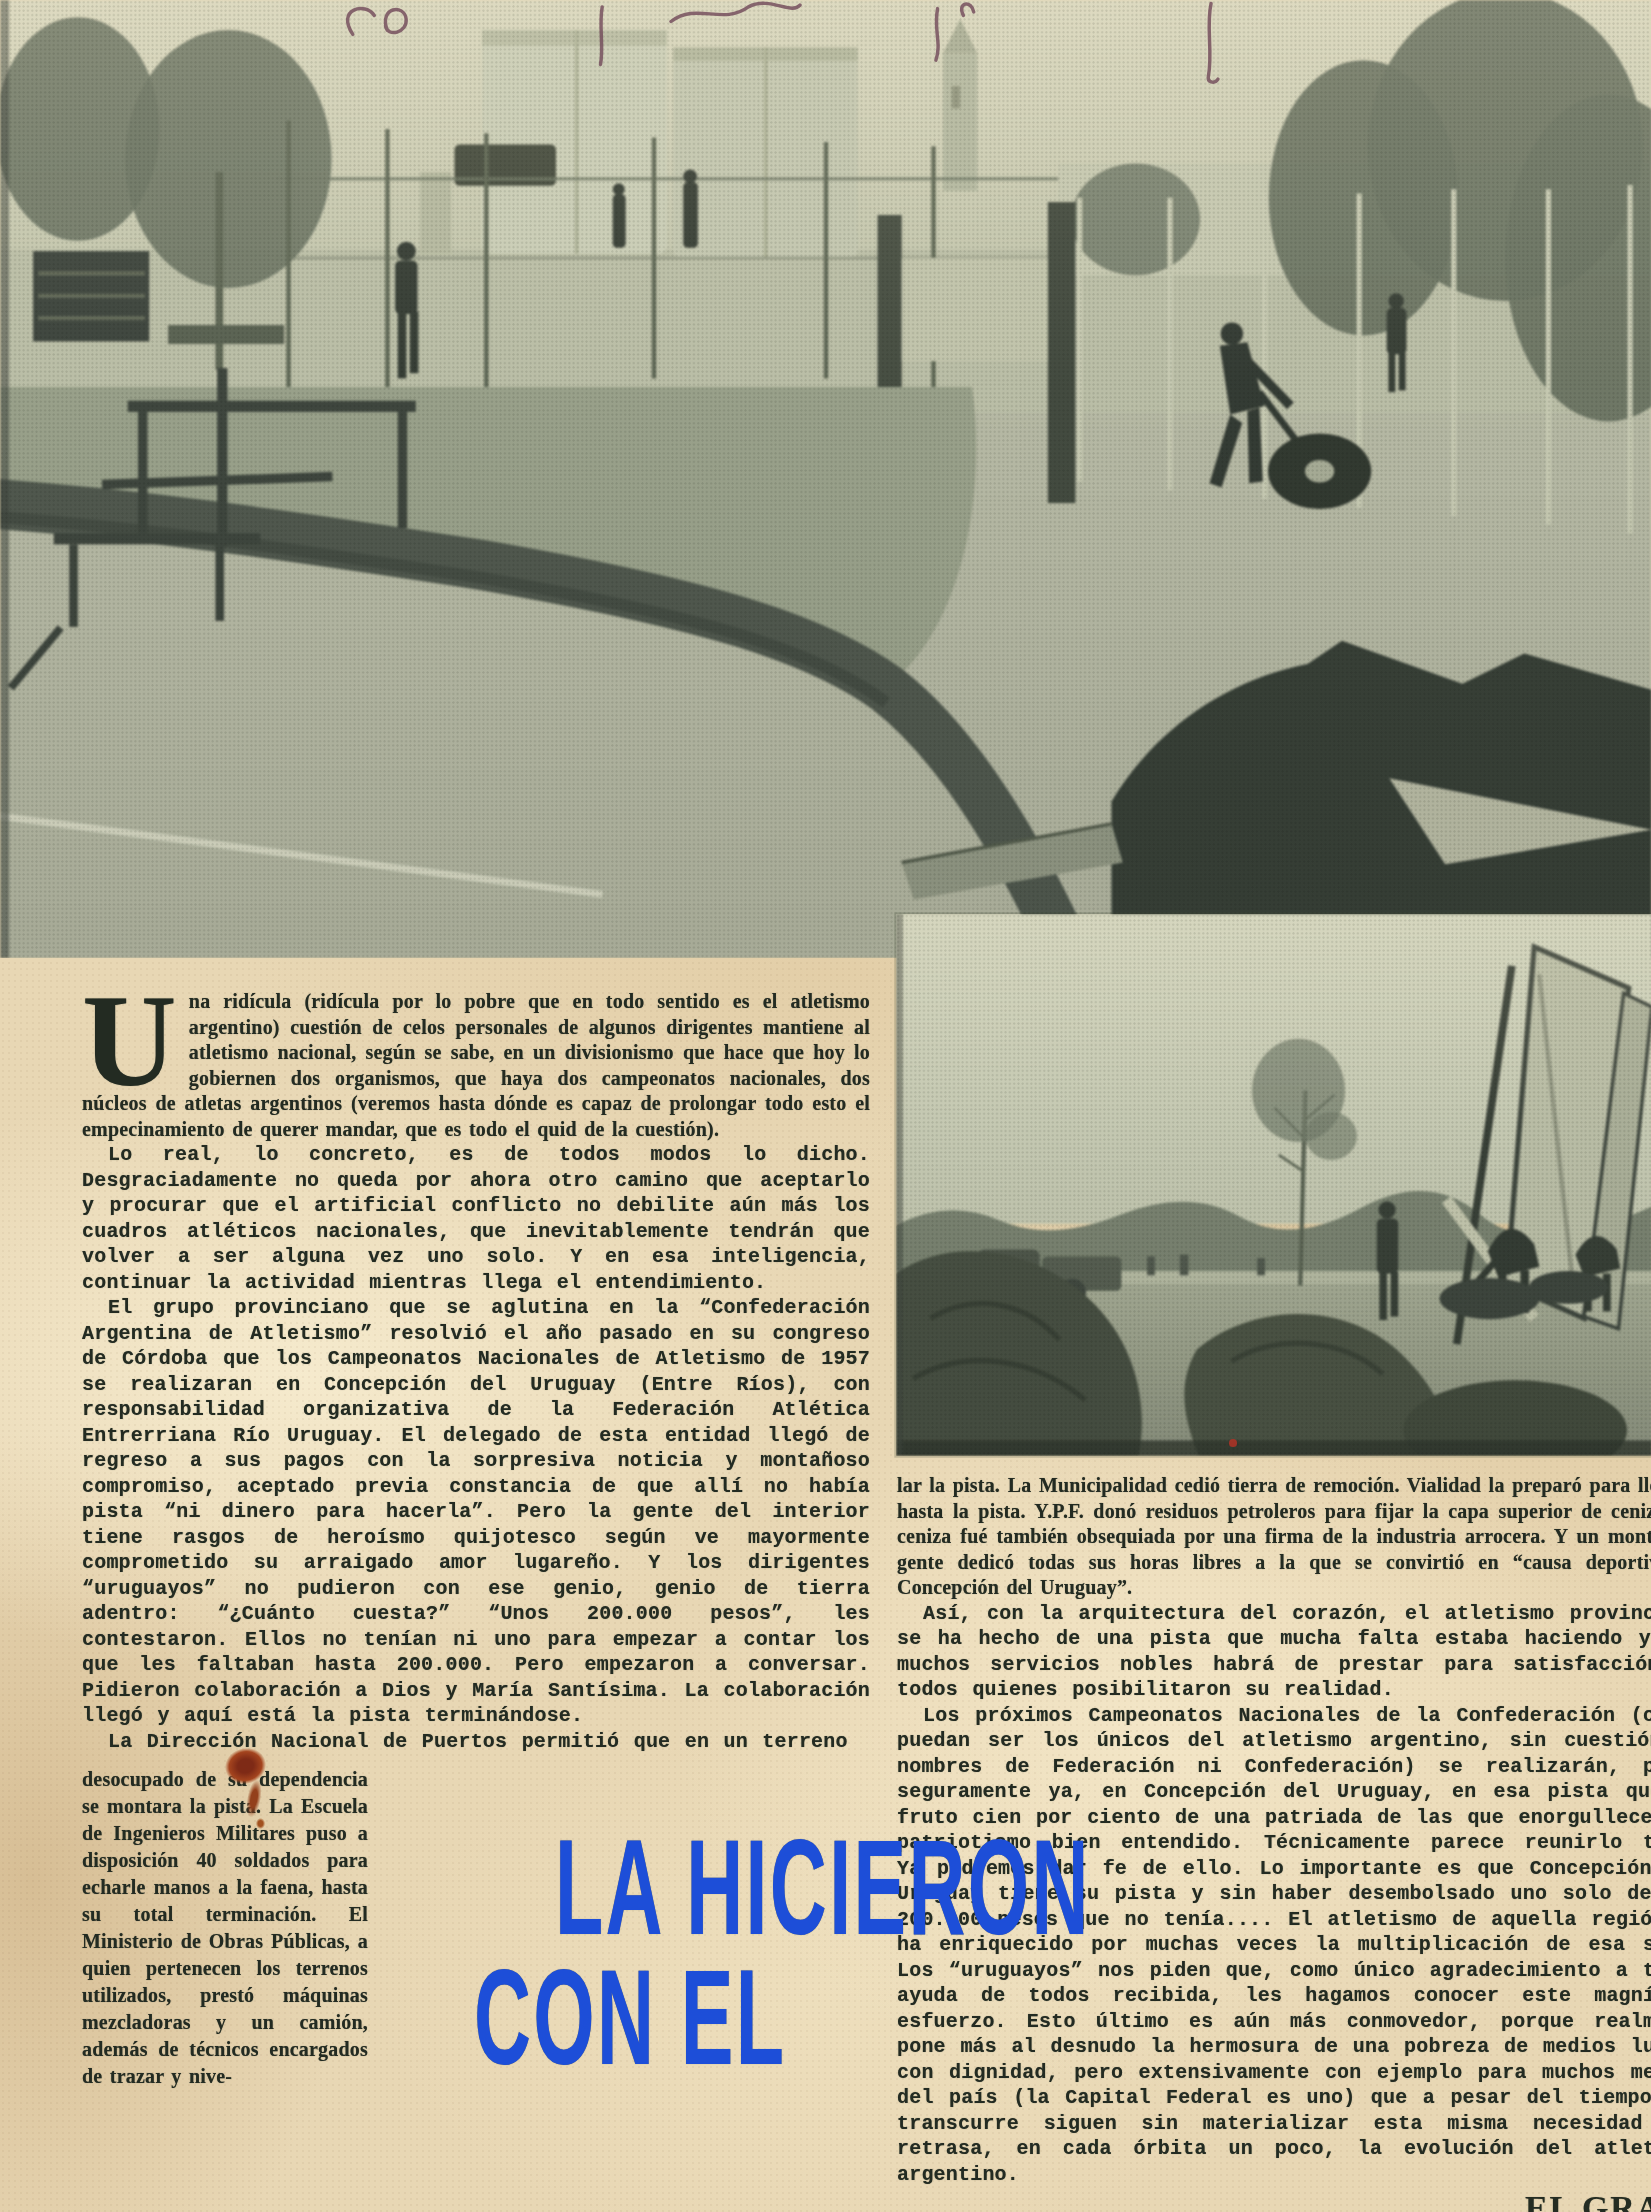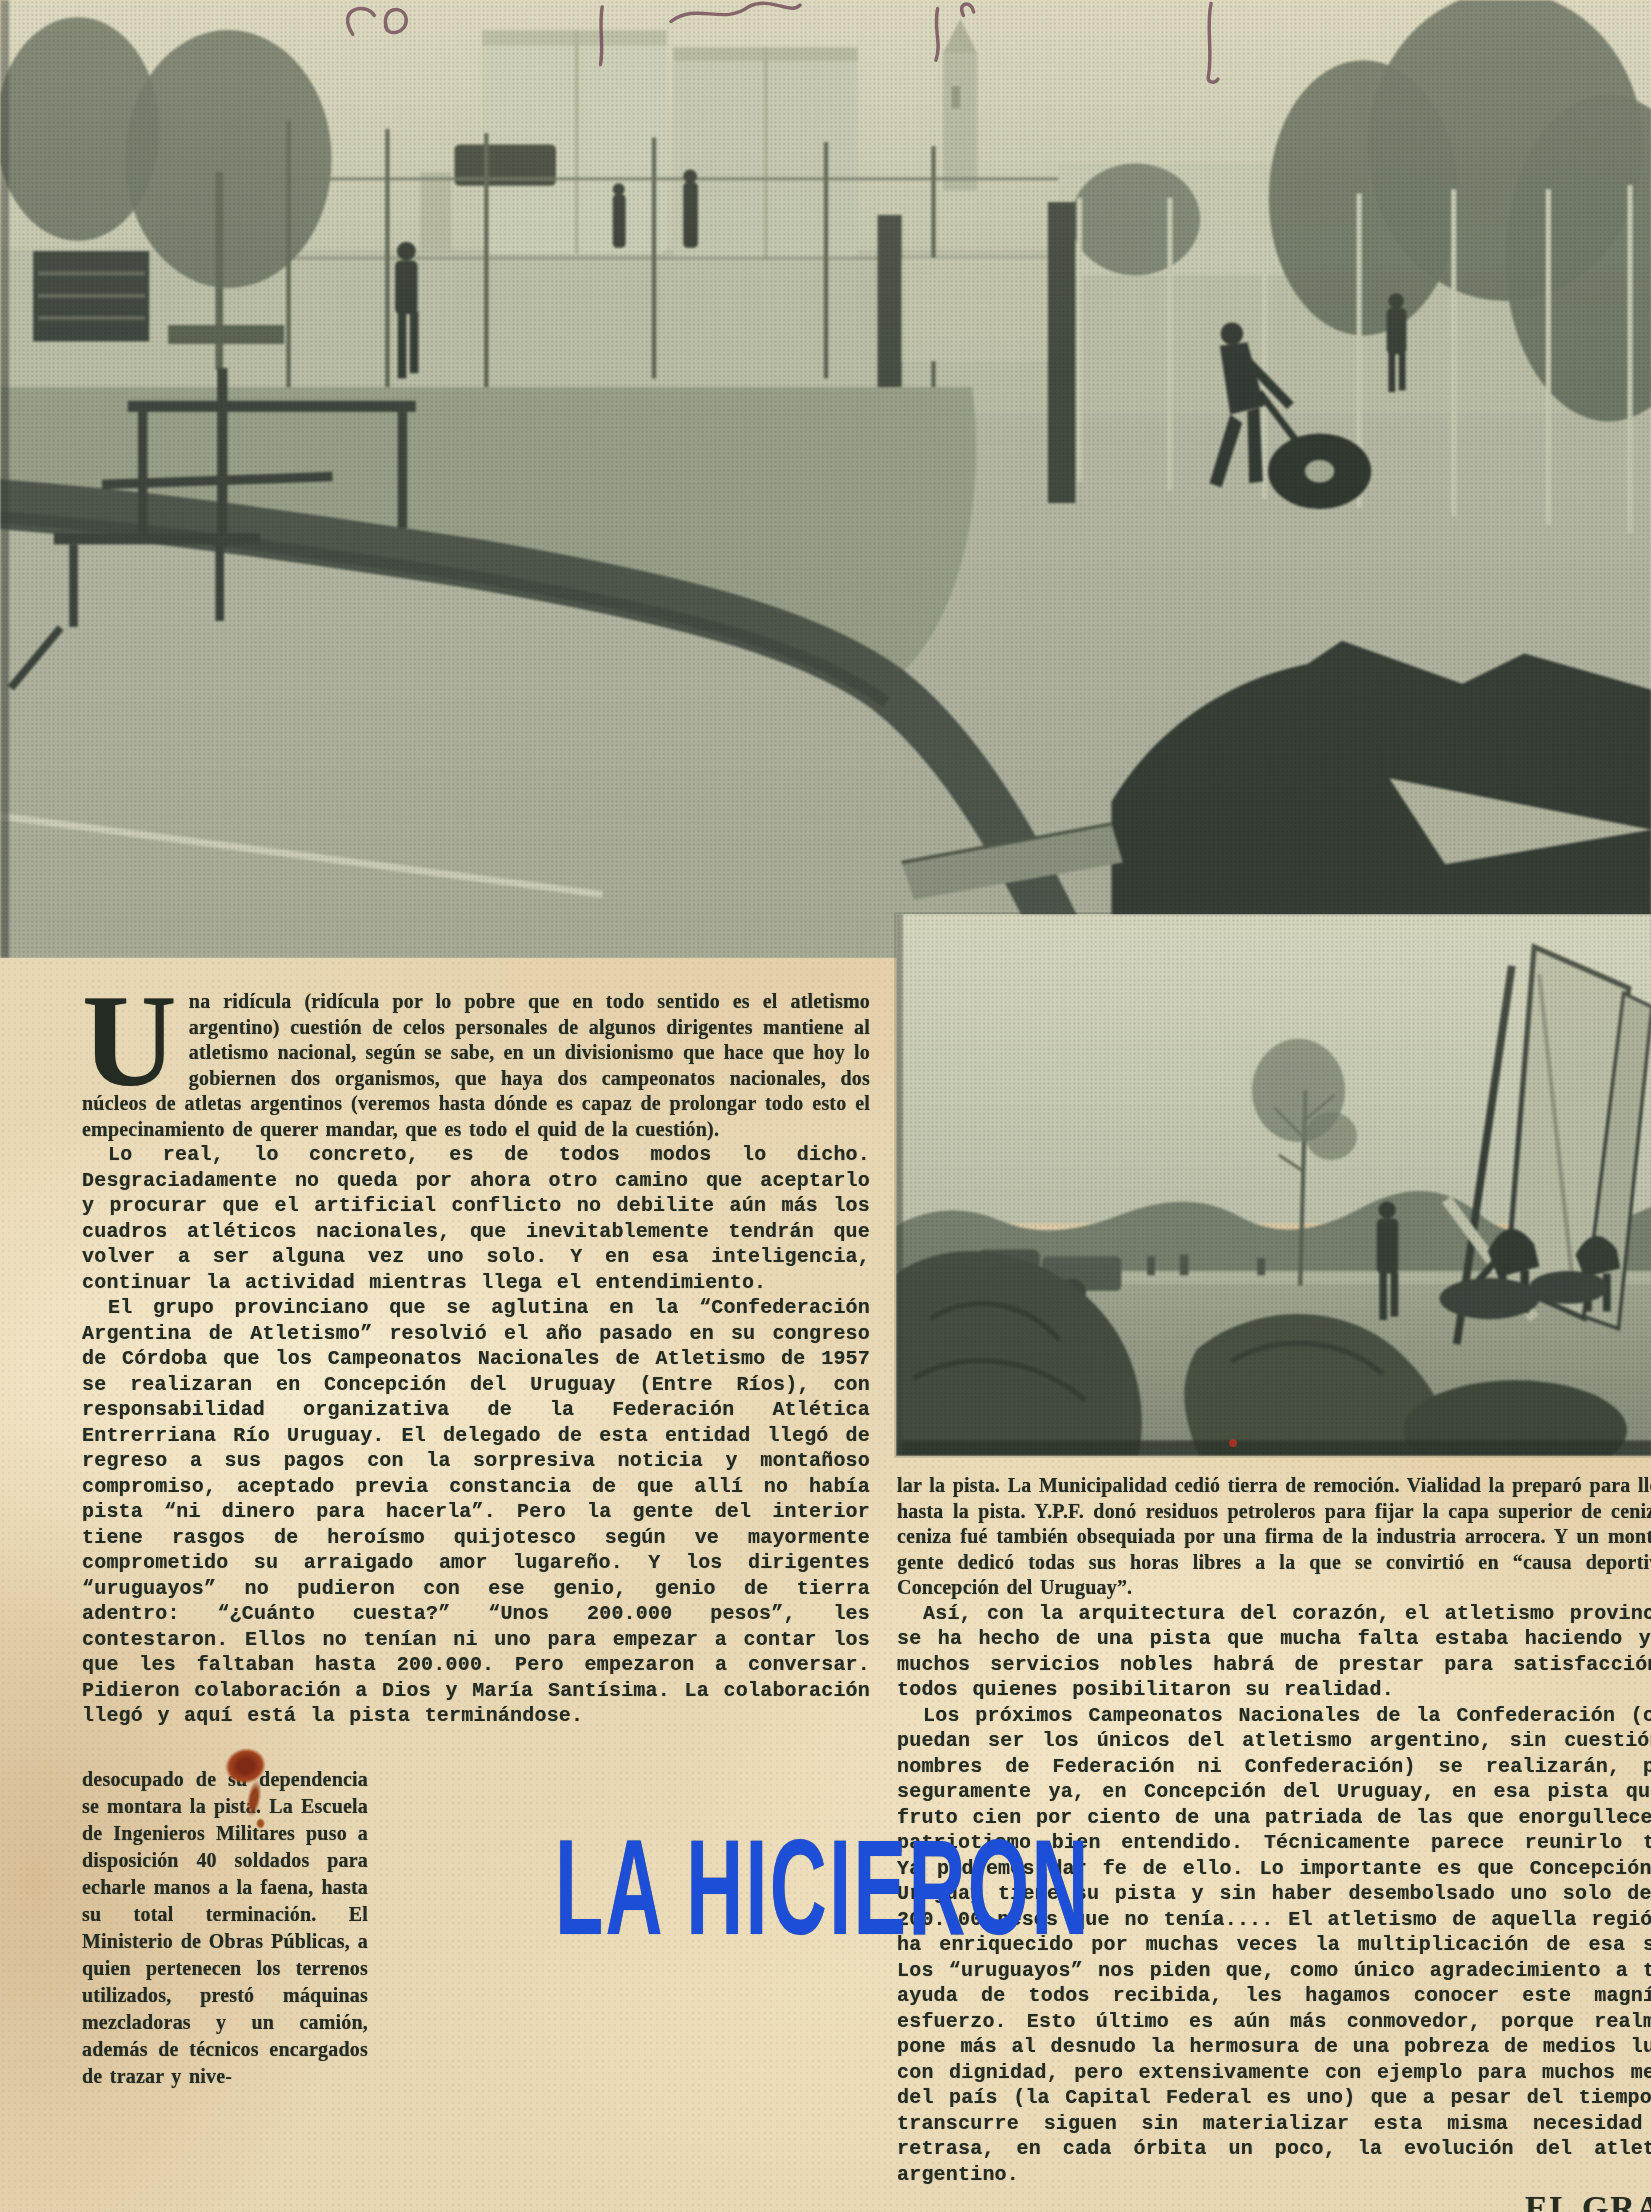--- a/index.html
+++ b/index.html
@@ -310,34 +310,36 @@
       <path d="M760 10 C755 35 765 50 758 70"></path>
       <path d="M790 18 C782 2 800 0 802 14"></path>
       <path d="M1078 4 C1072 30 1080 60 1075 88 C1073 96 1082 98 1086 92"></path>
     </g>
   </svg>
 
   <div class="textcol" id="col-left">
     <p class="para"><span class="dropcap">U</span><span>na ridícula (ridícula por lo pobre que en todo sentido es el atletismo argentino) cuestión de celos personales de algunos dirigentes mantiene al atletismo nacional, según se sabe, en un divisionismo que hace que hoy lo gobiernen dos organismos, que haya dos campeonatos nacionales, dos núcleos de atletas argentinos (veremos hasta dónde es capaz de prolongar todo esto el empecinamiento de querer mandar, que es todo el quid de la cuestión).</span></p>
     <p class="para indent">Lo real, lo concreto, es de todos modos lo dicho. Desgraciadamente no queda por ahora otro camino que aceptarlo y procurar que el artificial conflicto no debilite aún más los cuadros atléticos nacionales, que inevitablemente tendrán que volver a ser alguna vez uno solo. Y en esa inteligencia, continuar la actividad mientras llega el entendimiento.</p>
     <p class="para indent">El grupo provinciano que se aglutina en la “Confederación Argentina de Atletismo” resolvió el año pasado en su congreso de Córdoba que los Campeonatos Nacionales de Atletismo de 1957 se realizaran en Concepción del Uruguay (Entre Ríos), con responsabilidad organizativa de la Federación Atlética Entrerriana Río Uruguay. El delegado de esta entidad llegó de regreso a sus pagos con la sorpresiva noticia y montañoso compromiso, aceptado previa constancia de que allí no había pista “ni dinero para hacerla”. Pero la gente del interior tiene rasgos de heroísmo quijotesco según ve mayormente comprometido su arraigado amor lugareño. Y los dirigentes “uruguayos” no pudieron con ese genio, genio de tierra adentro: “¿Cuánto cuesta?” “Unos 200.000 pesos”, les contestaron. Ellos no tenían ni uno para empezar a contar los que les faltaban hasta 200.000. Pero empezaron a conversar. Pidieron colaboración a Dios y María Santísima. La colaboración llegó y aquí está la pista terminándose.</p>
+    <p class="para indent">La Dirección Nacional de Puertos permitió que en un terreno</p>
   </div>
 
   <div class="textcol" id="col-narrow">
     <p class="para">desocupado de su dependencia se montara la pista. La Escuela de Ingenieros Militares puso a disposición 40 soldados para echarle manos a la faena, hasta su total terminación. El Ministerio de Obras Públicas, a quien pertenecen los terrenos utilizados, prestó máquinas mezcladoras y un camión, además de técnicos encargados de trazar y nive-</p>
   </div>
 
   <div class="textcol" id="col-right">
     <p class="para">lar la pista. La Municipalidad cedió tierra de remoción. Vialidad la preparó para llevarla hasta la pista. Y.P.F. donó residuos petroleros para fijar la capa superior de ceniza. La ceniza fué también obsequiada por una firma de la industria arrocera. Y un montón de gente dedicó todas sus horas libres a la que se convirtió en “causa deportiva de Concepción del Uruguay”.</p>
     <p class="para indent">Así, con la arquitectura del corazón, el atletismo provinciano se ha hecho de una pista que mucha falta estaba haciendo y que muchos servicios nobles habrá de prestar para satisfacción de todos quienes posibilitaron su realidad.</p>
     <p class="para indent">Los próximos Campeonatos Nacionales de la Confederación (ojalá puedan ser los únicos del atletismo argentino, sin cuestión de nombres de Federación ni Confederación) se realizarán, pues, seguramente ya, en Concepción del Uruguay, en esa pista que es fruto cien por ciento de una patriada de las que enorgullecen al patriotismo bien entendido. Técnicamente parece reunirlo todo. Ya podremos dar fe de ello. Lo importante es que Concepción del Uruguay tiene su pista y sin haber desembolsado uno solo de los 200.000 pesos que no tenía.... El atletismo de aquella región se ha enriquecido por muchas veces la multiplicación de esa suma. Los “uruguayos” nos piden que, como único agradecimiento a tanta ayuda de todos recibida, les hagamos conocer este magnífico esfuerzo. Esto último es aún más conmovedor, porque realmente pone más al desnudo la hermosura de una pobreza de medios lucida con dignidad, pero extensivamente con ejemplo para muchos medios del país (la Capital Federal es uno) que a pesar del tiempo que transcurre siguen sin materializar esta misma necesidad que retrasa, en cada órbita un poco, la evolución del atletismo argentino.</p>
   </div>
 
   <div id="headline">
     <div class="hl-line"><span>LA HICIERON</span></div>
+    <div class="hl-line"><span>CON EL</span></div>
   </div>
 
   <div class="stain" id="stain-main"></div>
   <div class="stain" id="stain-drip"></div>
   <div class="stain" id="stain-dot"></div>
   <div class="stain" id="stain-speck"></div>
 
   <div class="edge-shadow" id="edge-bottom-left"></div>
 
   <div id="footer-partial">EL GRAFI</div>

